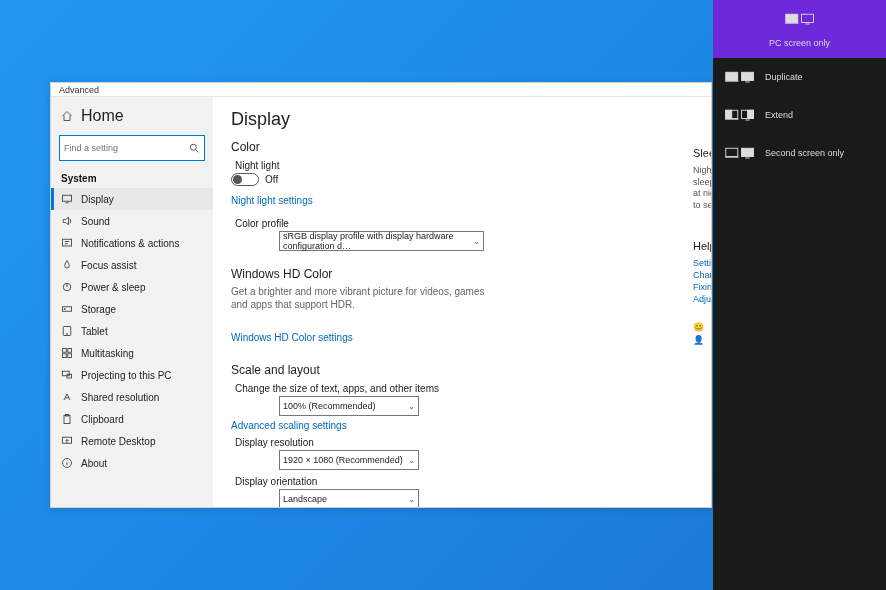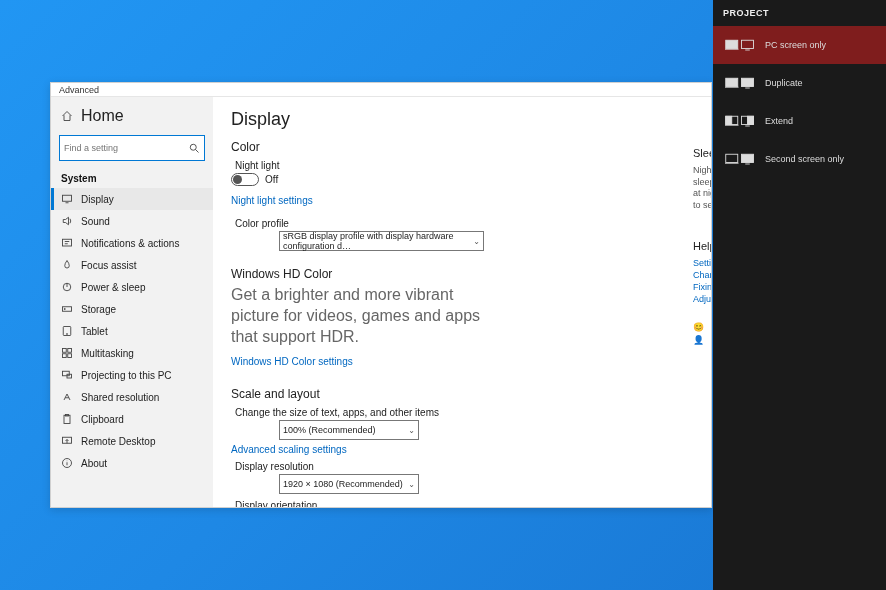--- a/index.html
+++ b/index.html
@@ -29,37 +29,37 @@
   .nav-list { display:flex; flex-direction:column; }
   .nav-item { display:flex; align-items:center; gap:8px; padding:5px 10px; font-size:10px; color:#222; cursor:pointer; }
   .nav-item.active { border-left:3px solid #0078d4; background:#e8e8e8; padding-left:7px; }
   .nav-icon { width:12px; height:12px; display:flex; align-items:center; justify-content:center; color:#444; }
   .nav-icon svg { width:12px; height:12px; stroke:currentColor; fill:none; stroke-width:1.2; }
 
   .content { flex:1; background:#fff; padding:12px 18px; overflow:auto; position:relative; }
   .page-title { font-size:18px; font-weight:400; color:#222; margin-bottom:10px; }
   .sec-title { font-size:12px; font-weight:400; color:#222; margin:8px 0 4px; }
   .label { font-size:10px; color:#222; margin:6px 4px 2px; }
-  .desc { font-size:16px; color:#666; margin-bottom:4px; line-height:1.3; max-width:260px;}
+  .desc { font-size:10px; color:#666; margin-bottom:16px; line-height:1.3; max-width:260px;}
   .link { font-size:10px; color:#0067c0; cursor:pointer; margin-bottom:6px; display:inline-block; }
   .toggle-row { display:flex; align-items:center; gap:6px; margin-bottom:4px; }
   .toggle { width:28px; height:13px; border:1px solid #555; border-radius:7px; position:relative; background:#fff; cursor:pointer; }
   .toggle .knob { width:9px; height:9px; border-radius:50%; background:#555; position:absolute; left:1px; top:1px; }
   .toggle-state { font-size:10px; color:#222; }
   .select { display:flex; align-items:center; justify-content:space-between; width:205px; height:20px; border:1px solid #777; padding:0 3px; font-size:9px; color:#222; background:#fff; cursor:pointer;margin-left:48px; }
   .select.sm { width:140px; }
   .select .chev { font-size:8px; color:#555; }
 
   .project-flyout {
     position:absolute; right:0; top:0; width:173px; height:590px;
     background:#1a1a1a; color:#ccc; display:flex; flex-direction:column;
   }
   .project-header { font-size:9px; font-weight:600; letter-spacing:.5px; padding:8px 10px; color:#eee; }
   .proj-item { display:flex; align-items:center; gap:10px; padding:10px 12px; cursor:pointer; }
-  .proj-item.selected { background:#7f1d1d; }
+  .proj-item.selected { background:#6d28d9;flex-direction:column; }
   .proj-item .lbl { font-size:9px; color:#ddd; }
   .proj-icon { width:30px; height:18px; display:flex; align-items:center; justify-content:center; }
   .proj-icon svg { stroke:#ddd; fill:none; stroke-width:1.2; }
 
   .content-right { position:absolute; left:480px; top:50px; width:200px; font-size:10px; }
   .content-right .hdr { color:#222; font-size:11px; margin-bottom:6px; }
   .content-right .p { color:#555; font-size:9px; margin-bottom:4px; line-height:1.3; }
   .content-right .lnk { color:#0067c0; font-size:9px; cursor:pointer; display:block; margin-bottom:2px; }
 
   .help-block{ margin-top:28px;}
@@ -283,21 +283,20 @@
           <div class="fbrow">
               <span class="ic">👤</span>
             </div>
         </div>
       </div>
     </div>
   </div>
 </div>
 
 <div class="project-flyout">
-  <div class="project-header">PROJECT</div>
 
   <div class="proj-item selected">
     <span class="proj-icon">
       <svg viewBox="0 0 40 20">
           <rect x="1" y="3" width="16" height="11" fill="#ddd" stroke="#ddd"></rect>
           <line x1="0" y1="15" x2="18" y2="15"></line>
           <rect x="22" y="3" width="16" height="11"></rect>
           <line x1="27" y1="16" x2="33" y2="16"></line>
         </svg>
     </span>

